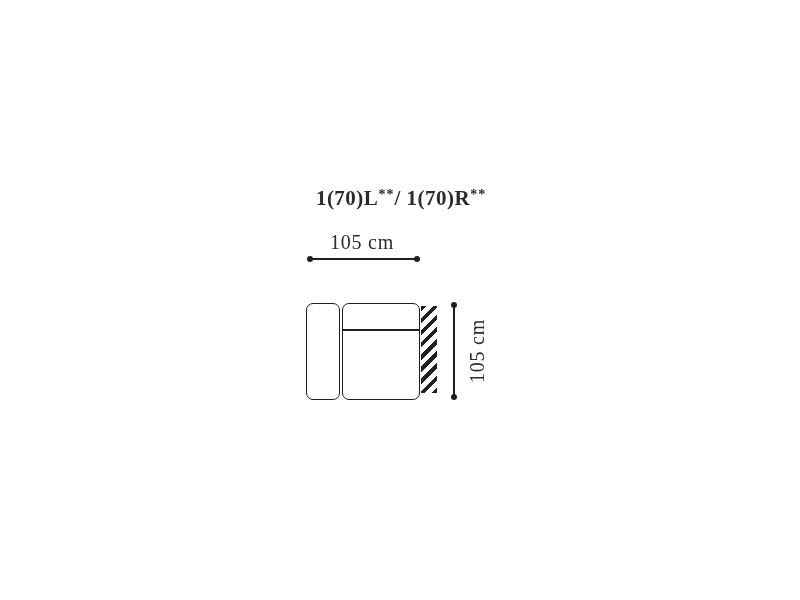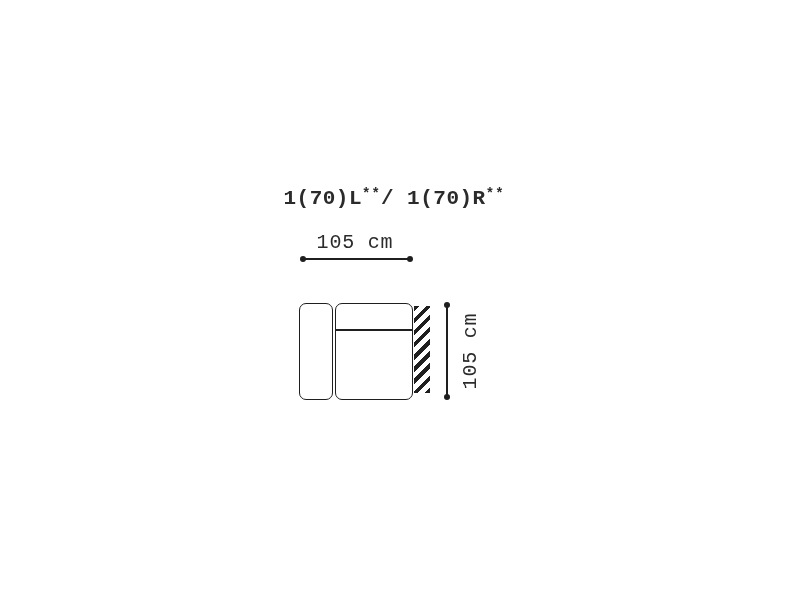--- a/index.html
+++ b/index.html
@@ -7,22 +7,23 @@
     --line: #1f1f1f;
     --text: #2b2b2b;
   }
   * { margin: 0; padding: 0; box-sizing: border-box; }
   html, body { background: #fff; }
   .canvas {
     position: relative;
     width: 702px;
     height: 600px;
     background: var(--background);
-    font-family: Liberation Mono, monospace;
+    font-family: Liberation Serif, serif;
     overflow: hidden;
+    margin-left: 7px;
   }
   
   .title {
     position: absolute;
     left: 394px;
     top: 186px;
     transform: translateX(-50%);
     font-size: 21px;
     font-weight: 700;
     letter-spacing: 0.5px;

